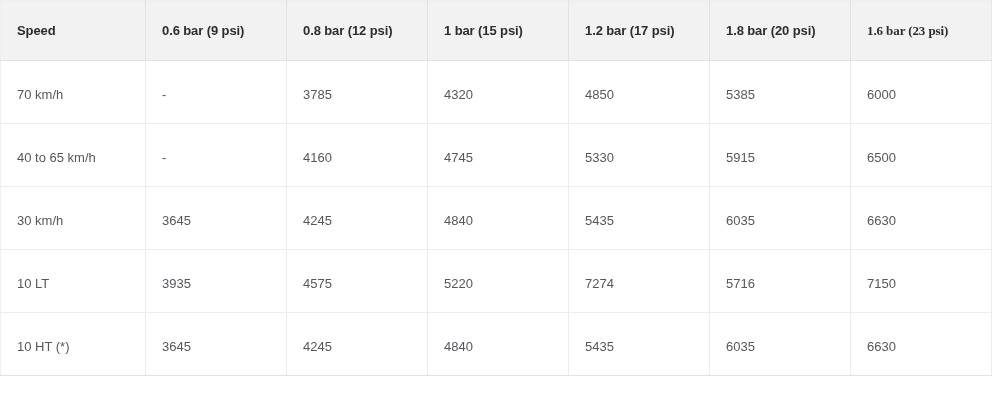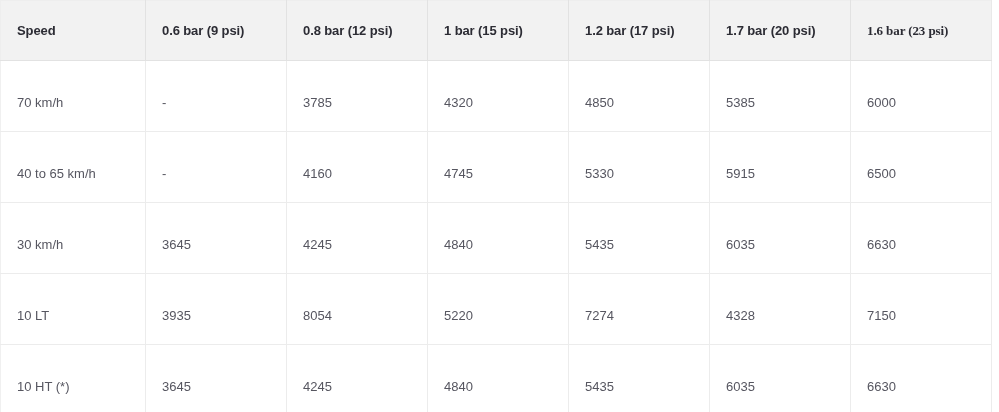--- a/index.html
+++ b/index.html
@@ -51,21 +51,21 @@
   table.spec-table thead th:last-child {
     border-right: 1px solid #e9e9e9;
     font-family: Liberation Serif, serif;
   }
 
   table.spec-table tbody td {
     color: #565660;
     font-size: 13px;
     font-weight: normal;
     text-align: left;
-    padding: 12px 0 0 16px;
+    padding: 4px 0 0 16px;
     height: 58px;
     vertical-align: middle;
     border-right: 1px solid #ececec;
     border-bottom: 1px solid #ececec;
     white-space: nowrap;
     background: #ffffff;
   }
   table.spec-table tbody td:first-child {
     border-left: 1px solid #f0f0f0;
   }
@@ -91,21 +91,21 @@
       <col class="col-data">
       <col class="col-data">
     </colgroup>
     <thead>
       <tr>
         <th>Speed</th>
         <th>0.6 bar (9 psi)</th>
         <th>0.8 bar (12 psi)</th>
         <th>1 bar (15 psi)</th>
         <th>1.2 bar (17 psi)</th>
-        <th>1.7 bar (20 psi)</th>
+        <th>1.8 bar (20 psi)</th>
         <th>1.6 bar (23 psi)</th>
       </tr>
     </thead>
     <tbody>
       <tr>
         <td>70 km/h</td>
         <td>-</td>
         <td>3785</td>
         <td>4320</td>
         <td>4850</td>
@@ -126,24 +126,24 @@
         <td>3645</td>
         <td>4245</td>
         <td>4840</td>
         <td>5435</td>
         <td>6035</td>
         <td>6630</td>
       </tr>
       <tr>
         <td>10 LT</td>
         <td>3935</td>
-        <td>8054</td>
+        <td>4575</td>
         <td>5220</td>
         <td>7274</td>
-        <td>4328</td>
+        <td>5716</td>
         <td>7150</td>
       </tr>
       <tr>
         <td>10 HT (*)</td>
         <td>3645</td>
         <td>4245</td>
         <td>4840</td>
         <td>5435</td>
         <td>6035</td>
         <td>6630</td>

